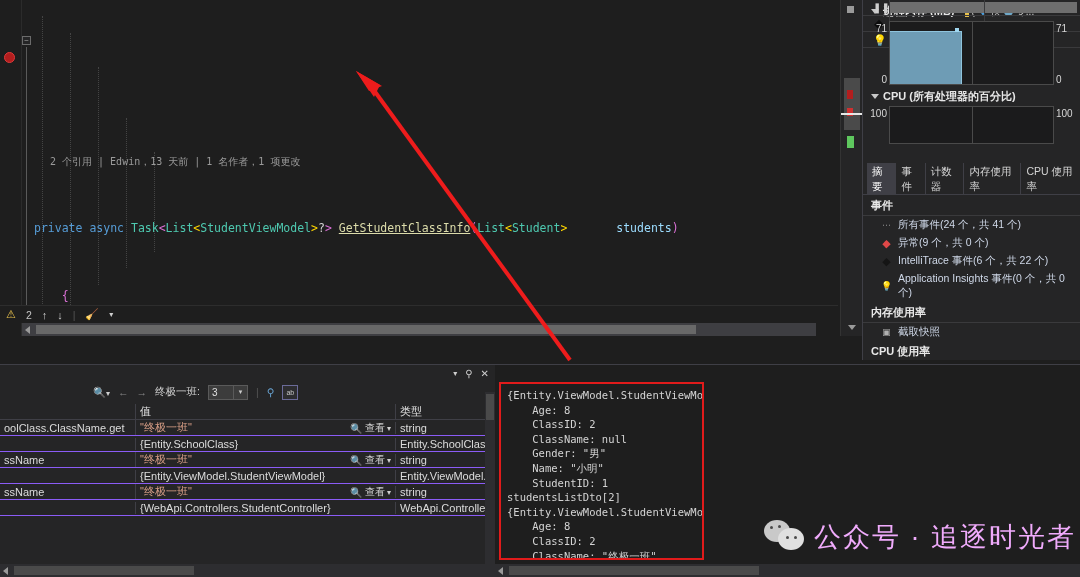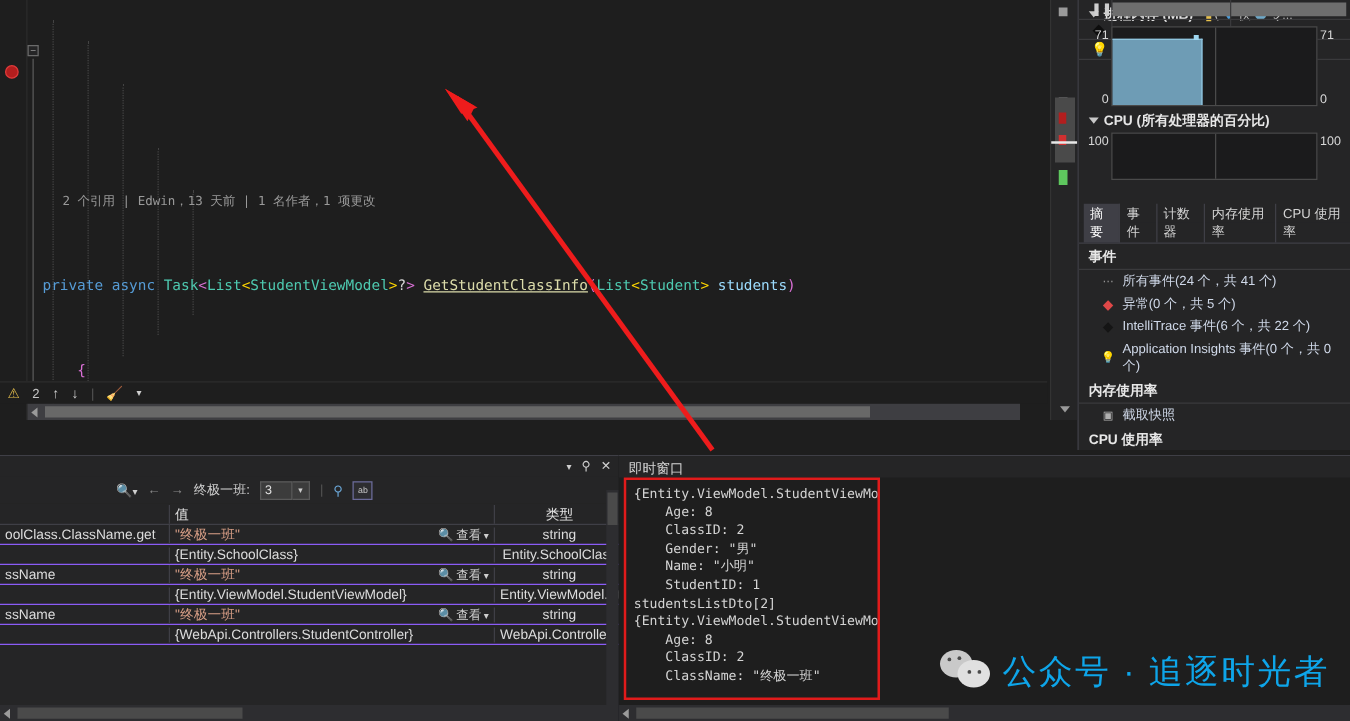--- a/index.html
+++ b/index.html
@@ -31,21 +31,21 @@
     position:absolute; left:22px; top:0; right:0; top:0;
     font-family:"DejaVu Sans Mono","Liberation Mono",monospace;
     font-size:11.5px; line-height:17px; white-space:pre;
     color:#d4d4d4;
   }
   .ln { height:17px; position:relative; padding-left:12px; }
   .ln.codelens { color:#9a9a9a; font-size:10px; height:16px; }
   .kw   { color:#569cd6; }
   .type { color:#4ec9b0; }
   .cls  { color:#4ec9b0; }
-  .id   { color:#9cdcfe; }
+  .id   { color:#9cdcfe;margin-left:42px; }
   .punc { color:#d4d4d4; }
   .brace-p { color:#da70d6; }
   .brace-y { color:#ffd700; }
   .mth  { color:#dcdcaa;text-decoration:underline; }
   .indent-guide {
     position:absolute; top:0; bottom:0; width:1px;
     border-left:1px dotted #444;
   }
   .collapse-bar { position:absolute; left:22px; top:0; bottom:0; width:12px; }
   .cm {
@@ -167,21 +167,21 @@
     display:flex;align-items:center;justify-content:center;
     font-size:7px;color:#c8c8c8;
   }
   .grid-head {
     display:flex; height:17px; align-items:center;
     background:#252526; border-bottom:1px solid #3f3f46;
     font-size:11px; color:#e2e2e2;
   }
   .col-name { width:135px; padding-left:4px; }
   .col-val  { flex:1; padding-left:4px; border-left:1px solid #3f3f46; }
-  .col-type { width:100px; padding-left:4px; border-left:1px solid #3f3f46;text-align:center; }
+  .col-type { width:100px; padding-left:4px; border-left:1px solid #3f3f46; }
   .grid-row {
     display:flex; height:16px; align-items:center;
     font-size:11px; color:#dcdcdc; border-bottom:1px solid #8b5cf6;
   }
   .grid-row .col-name { color:#dcdcdc; overflow:hidden; white-space:nowrap; direction:rtl; text-align:left;}
   .grid-row .col-val  { position:relative; overflow:hidden; white-space:nowrap; }
   .grid-row .col-type { color:#dcdcdc; overflow:hidden; white-space:nowrap; }
   .valstr { color:#d69d85; }
   .valobj { color:#dcdcdc; }
   .magnify {
@@ -216,23 +216,23 @@
   }
   .imm-hscroll {
     position:absolute; left:0; bottom:0; width:585px; height:13px; background:#2d2d30;
   }
   .imm-hscroll .th { position:absolute; left:14px; top:2px; width:250px;height:9px;background:#4a4a4a;}
   .sc-arrow-l { position:absolute; left:3px; top:3px; width:0;height:0;
     border-top:4px solid transparent;border-bottom:4px solid transparent;border-right:5px solid #9a9a9a;}
 
   
   .watermark {
-    position:absolute; right:16px; bottom:22px;
+    position:absolute; right:4px; bottom:22px;
     display:flex; align-items:center; gap:4px;
-    font-size:27px; color:#0ea5e9; letter-spacing:2px;
+    font-size:27px; color:#f0abfc; letter-spacing:2px;
   }
   .wechat-ico { position:relative; width:46px; height:34px; }
   .wechat-ico .b1 {
     position:absolute; left:0; top:0; width:26px;height:22px;border-radius:50%;
     background:#c9c9c9;
   }
   .wechat-ico .b2 {
     position:absolute; left:14px; top:8px; width:26px;height:22px;border-radius:50%;
     background:#e0e0e0;
   }
@@ -412,21 +412,21 @@
 
     <div style="position:absolute;left:0;top:195px;width:218px;">
       <div class="grp-title">事件</div>
 
       <div class="grp-item">
         <span class="gi-ico" style="color:#9a9a9a;">⋯</span>
         <span>所有事件(24 个，共 41 个)</span>
       </div>
       <div class="grp-item">
         <span class="gi-ico" style="color:#e04848;font-size:11px;">◆</span>
-        <span>异常(0 个，共 5 个)</span>
+        <span>异常(9 个，共 0 个)</span>
       </div>
       <div class="grp-item">
         <span class="gi-ico" style="color:#151515;font-size:11px;">◆</span>
         <span>IntelliTrace 事件(6 个，共 22 个)</span>
       </div>
       <div class="grp-item">
         <span class="gi-ico" style="color:#d070d0;">💡</span>
         <span>Application Insights 事件(0 个，共 0 个)</span>
       </div>
 
@@ -519,25 +519,25 @@
       <div class="sc-arrow-l"></div>
       <div style="position:absolute;left:14px;top:2px;width:180px;height:9px;background:#4a4a4a;"></div>
     </div>
   </div>
 
   <div class="locals-vscroll" style="left:485px;top:392px;height:172px;">
     <div class="th"></div>
   </div>
 
   <div class="immediate">
-    <div class="imm-title">即时窗口</div>
     <div class="imm-body">
       <div class="imm-line">{Entity.ViewModel.StudentViewModel}</div>
       <div class="imm-line">    Age: 8</div>
       <div class="imm-line">    ClassID: 2</div>
+      <div class="imm-line">    ClassName: null</div>
       <div class="imm-line">    Gender: "男"</div>
       <div class="imm-line">    Name: "小明"</div>
       <div class="imm-line">    StudentID: 1</div>
       <div class="imm-line">studentsListDto[2]</div>
       <div class="imm-line">{Entity.ViewModel.StudentViewModel}</div>
       <div class="imm-line">    Age: 8</div>
       <div class="imm-line">    ClassID: 2</div>
       <div class="imm-line">    ClassName: "终极一班"</div>
 
     </div>

